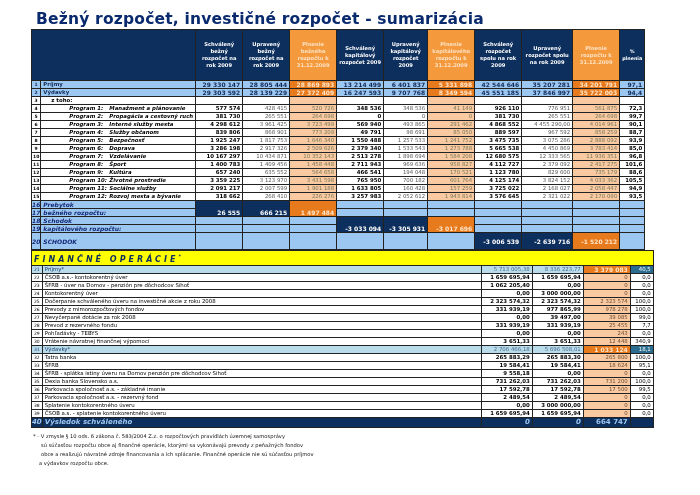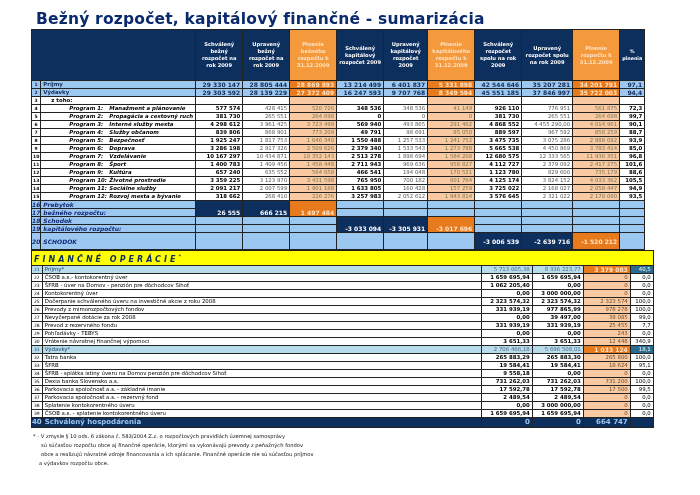--- a/index.html
+++ b/index.html
@@ -20,28 +20,28 @@
   .bold { font-weight:bold; color:#000; }
   .gray { color:#555; }
   .prog { font-style:italic; font-weight:bold; padding-left:28px; }
   .prog span.n { display:inline-block; width:40px; }
   .sum { background:#9cc7f0; color:#142a7a; font-weight:bold; font-style:italic; font-size:6px; }
   .navy { background:#0d2f5e; color:#fff; font-weight:bold; text-align:right; font-size:6px; }
   .fin-h td { background:#ffff00; color:#0d2f5e; font-weight:bold; font-style:italic; letter-spacing:3px; font-size:8px; height:11px; line-height:11px; }
   .lblue { background:#b9dcea; color:#1b3c6e; }
   .teal { background:#2b6d8f; color:#fff; }
   .white { background:#fff; }
-  .ftr td { background:#0d2f5e; color:#9cc7f0; font-weight:bold; font-size:7px; height:9px; }
+  .ftr td { background:#0d2f5e; color:#9cc7f0; font-weight:bold; font-style:italic; font-size:7px; height:9px; }
   .ftr td.rn { color:#9cc7f0; }
   .note { position:absolute; left:33px; top:432px; font-size:5.2px; line-height:9px; color:#111; width:340px; }
 </style>
 </head>
 <body>
 
-<div class="title">Bežný rozpočet, kapitálový finančné - sumarizácia</div>
+<div class="title">Bežný rozpočet, investičné rozpočet - sumarizácia</div>
 
 <table class="main">
   <colgroup>
     <col style="width:8px">
       <col style="width:127px">
     <col style="width:47px">
       <col style="width:47px">
       <col style="width:47px">
     <col style="width:47px">
       <col style="width:44px">
@@ -512,21 +512,21 @@
         <td class="white" style="">ČSOB a.s. - splatenie kontokorentného úveru</td>
         <td class="num bold" style="">1 659 695,94</td>
         <td class="num bold" style="">1 659 695,94</td>
         <td class="num peach" style="color:#6b4a2a">0</td>
         <td class="num white">0,0</td>
       </tr>
     </tbody>
   <tbody>
       <tr class="ftr">
     <td class="rn">40</td>
-    <td>Schválený hospodárenia</td>
+    <td>Výsledok schváleného</td>
     <td class="num" style="color:#9cc7f0">0</td>
     <td class="num" style="color:#9cc7f0">0</td>
     <td class="num orng" style="font-style:normal">664 747</td>
     <td class="teal"></td>
   </tr>
 </tbody>
   </table>
 
 <div class="note">
   <div>* - V zmysle § 10 ods. 6 zákona č. 583/2004 Z.z. o rozpočtových pravidlách územnej samosprávy</div>

